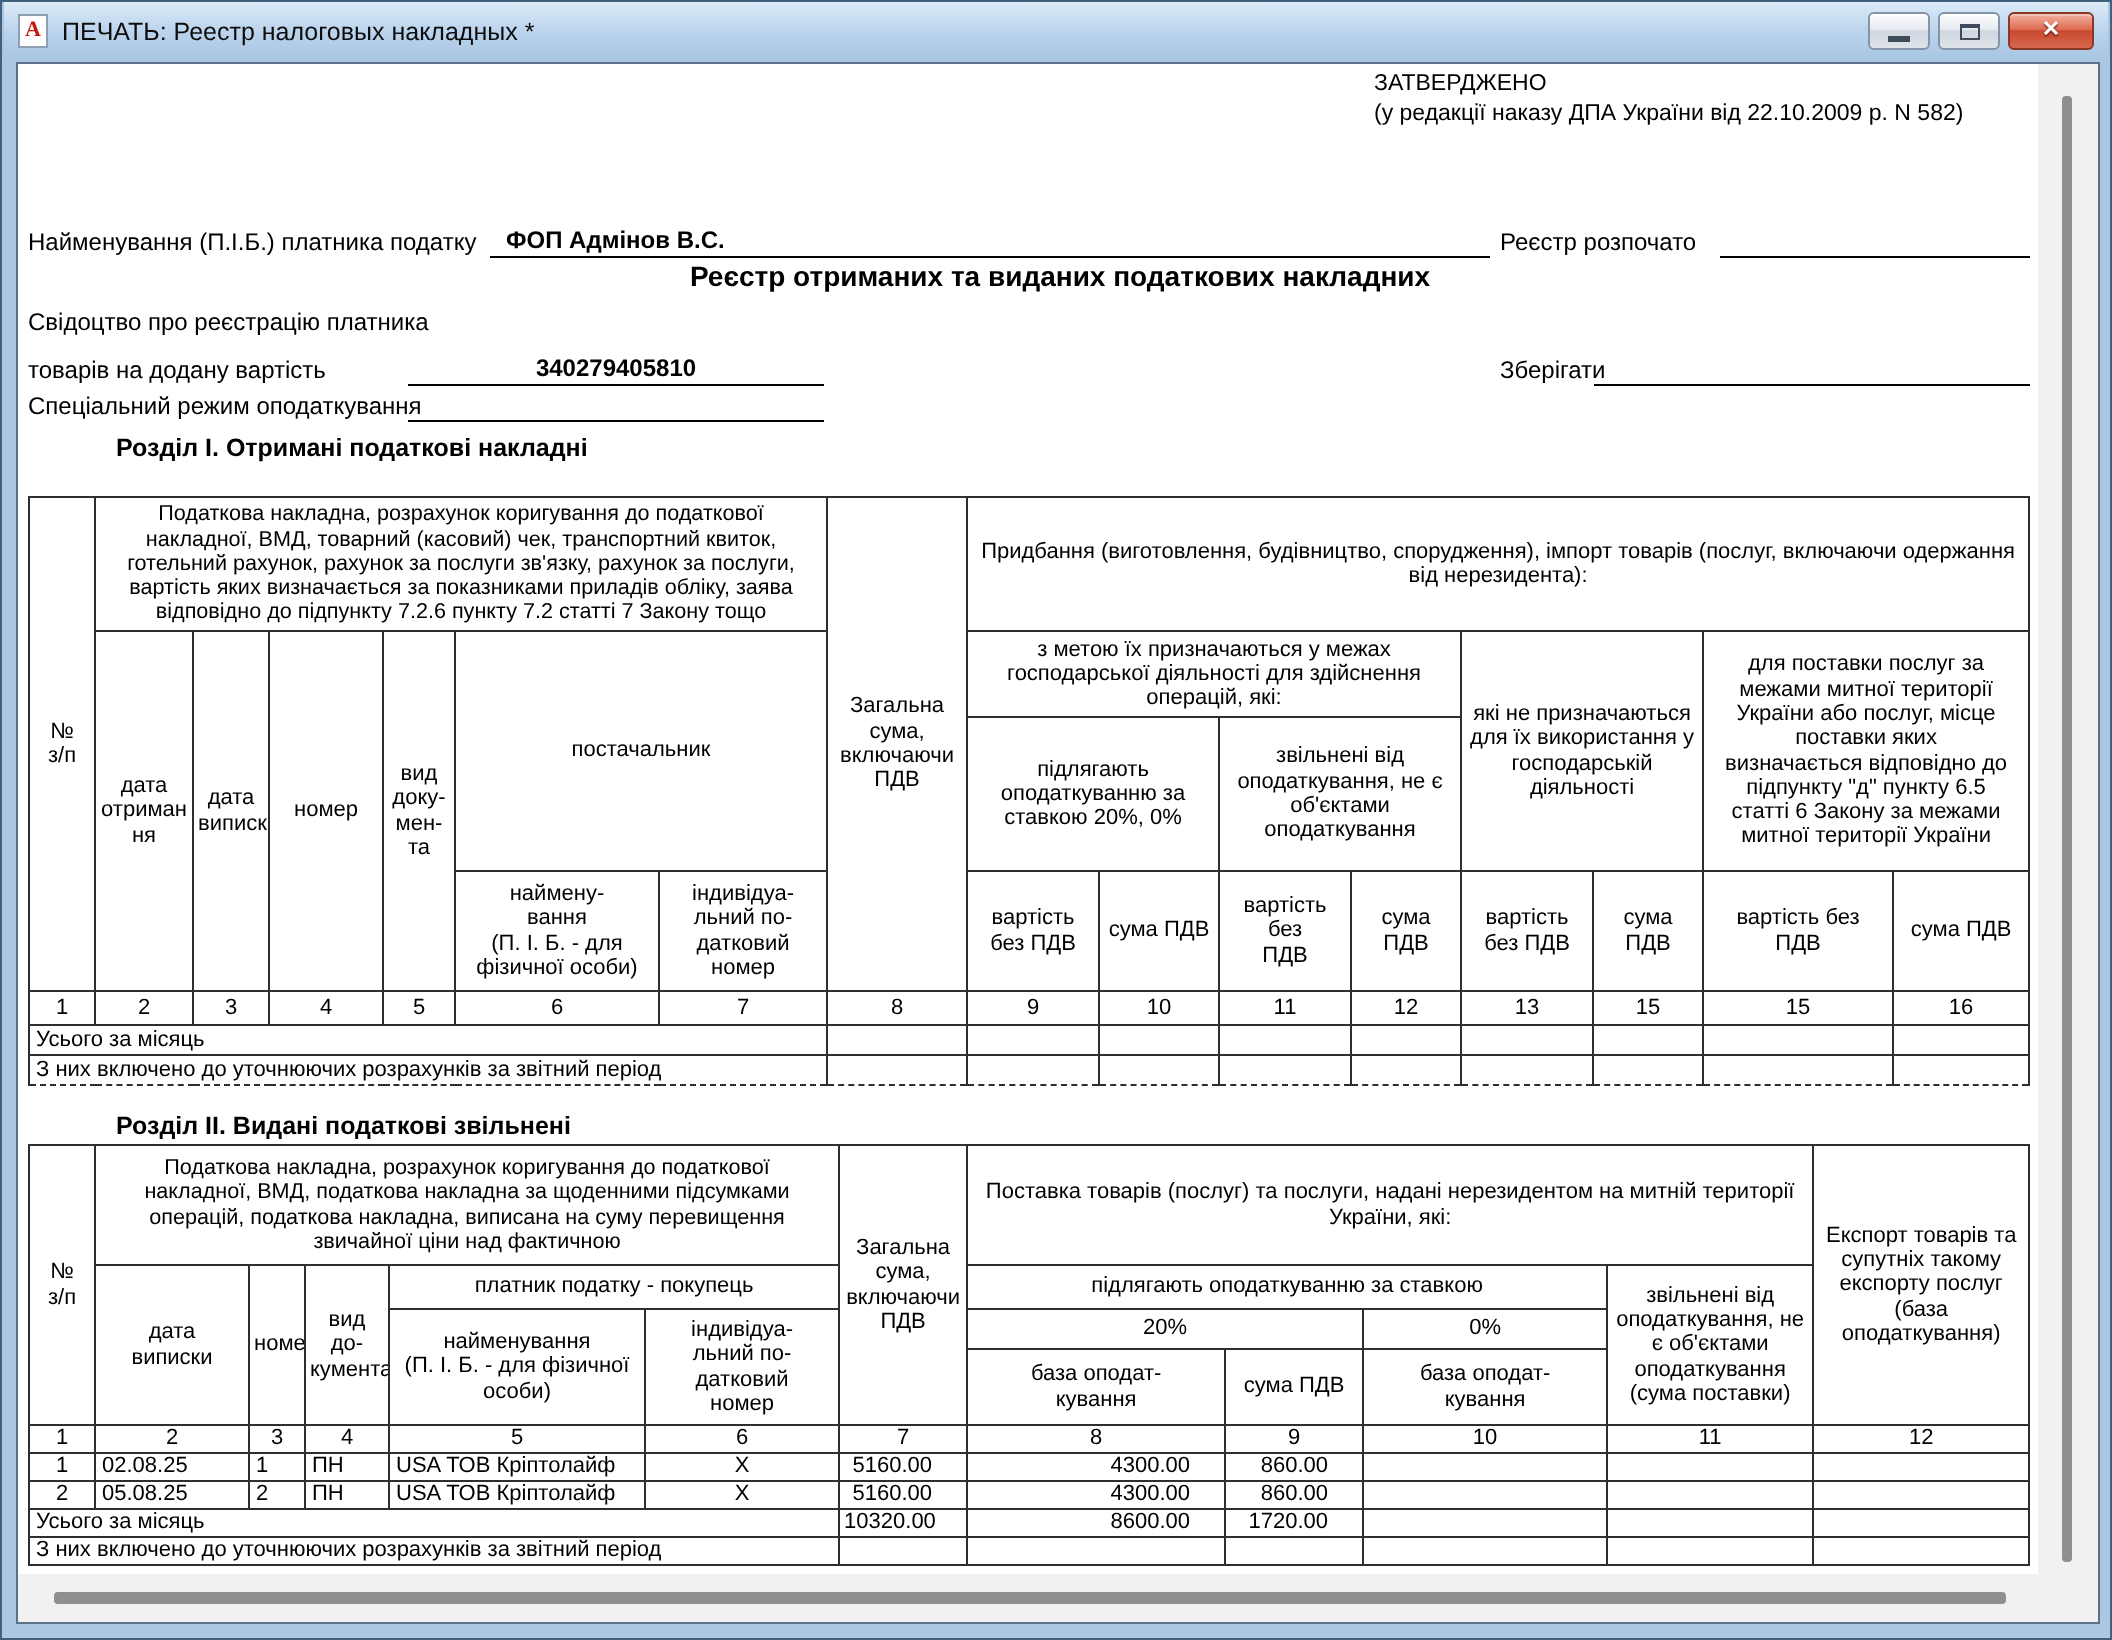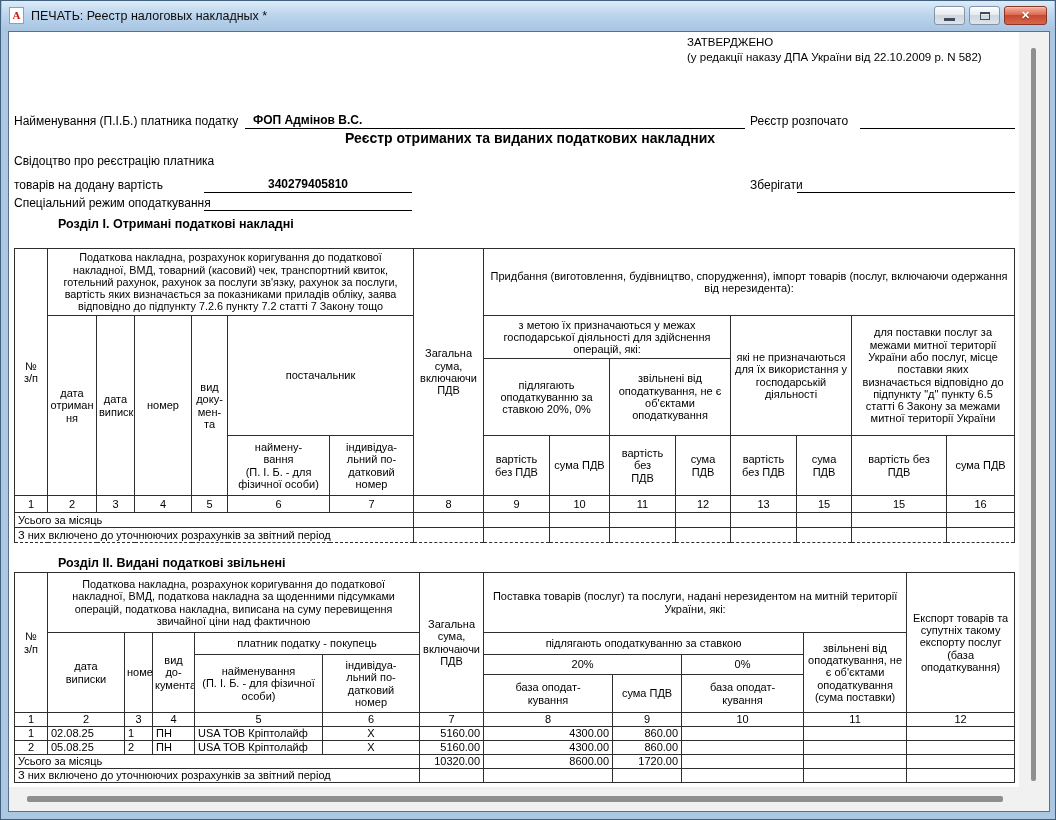--- a/index.html
+++ b/index.html
@@ -43,21 +43,21 @@
   .sec-title{position:absolute;left:34px;font-weight:bold;font-size:12.5px;white-space:nowrap;padding-left:15px;}
   .s1t{top:185px;}.s2t{top:524px;}
 
   .rtab{border-collapse:collapse;table-layout:fixed;width:1000px;position:absolute;left:5px;background:#fff;}
   .t1{top:216px;}.t2{top:540px;}
   .rtab td{border:1px solid #2e2e2e;padding:0 2px;text-align:center;vertical-align:middle;
            font-size:11px;line-height:12.3px;white-space:pre-line;overflow:hidden;}
   .rtab td.big{font-size:10.8px;padding:0 5px;}
   .rtab td.tl{text-align:left;padding-left:3px;white-space:nowrap;}
   .rtab td.l{text-align:left;padding-left:3px;white-space:nowrap;}
-  .rtab td.r{text-align:right;padding-right:3px;white-space:nowrap;}
+  .rtab td.r{text-align:right;padding-right:17px;white-space:nowrap;}
   .t1 tr.r1{height:67px;}.t1 tr.r2{height:43px;}.t1 tr.r3{height:77px;}.t1 tr.r4{height:60px;}
   .t1 tr.rn{height:17px;}.t1 tr.rt{height:15px;}
   .t2 tr.q1{height:60px;}.t2 tr.q2{height:22px;}.t2 tr.q3{height:20px;}.t2 tr.q4{height:38px;}
   .t2 tr.rn{height:14px;}.t2 tr.rd{height:14px;}.t2 tr.rt{height:14px;}
   tr.dash td{border-bottom:1px dashed #2e2e2e;}
 </style>
 </head>
 <body>
 
 <div class="window">

